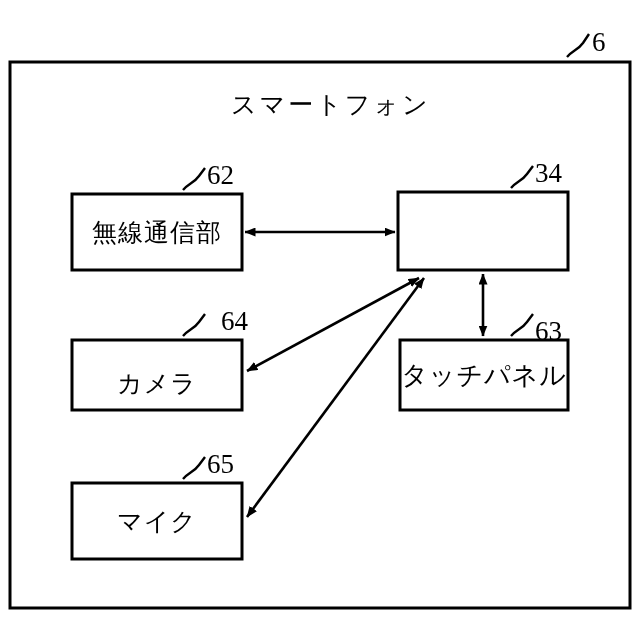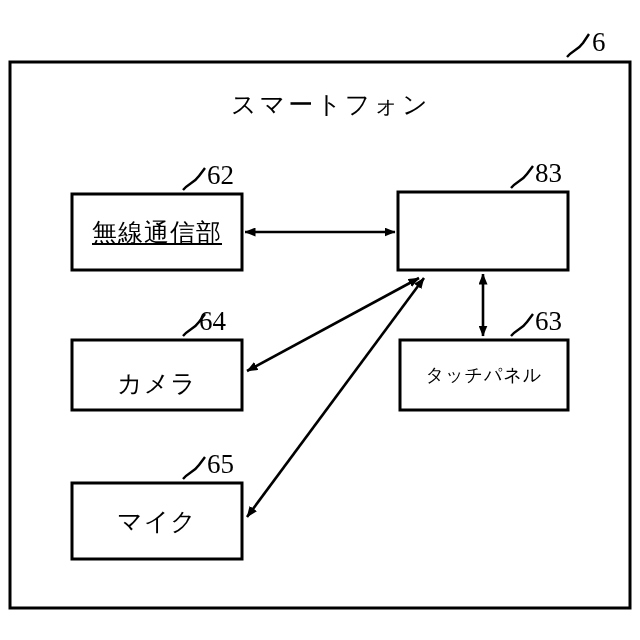--- a/index.html
+++ b/index.html
@@ -96,27 +96,27 @@
 
     <line x1="419" y1="278" x2="247" y2="371" stroke="#000000" stroke-width="2.6" marker-start="url(#arrowtail)" marker-end="url(#arrowhead)"></line>
 
     <line x1="424" y1="278" x2="247" y2="517" stroke="#000000" stroke-width="2.6" marker-start="url(#arrowtail)" marker-end="url(#arrowhead)"></line>
   </svg>
 
   <div class="ref-num" style="left:592px; top:27px;">6</div>
 
   <div class="frame-title" style="left:231px; top:88px;">スマートフォン</div>
 
-  <div class="box-label" style="left:72px; top:194px; width:170px; height:76px;text-decoration:underline;">無線通信部</div>
+  <div class="box-label" style="left:72px; top:194px; width:170px; height:76px;">無線通信部</div>
   <div class="ref-num" style="left:207px; top:160px;">62</div>
 
-  <div class="ref-num" style="left:535px; top:158px;">83</div>
+  <div class="ref-num" style="left:535px; top:158px;">34</div>
 
   <div class="box-label" style="left:72px; top:340px; width:170px; height:87px;">カメラ</div>
-  <div class="ref-num" style="left:199px; top:306px;">64</div>
+  <div class="ref-num" style="left:221px; top:306px;">64</div>
 
-  <div class="box-label" style="left:400px; top:340px; width:168px; height:70px; font-size:18px;">タッチパネル</div>
-  <div class="ref-num" style="left:535px; top:306px;">63</div>
+  <div class="box-label" style="left:400px; top:340px; width:168px; height:70px; font-size:26px;">タッチパネル</div>
+  <div class="ref-num" style="left:535px; top:316px;">63</div>
 
   <div class="box-label" style="left:72px; top:483px; width:170px; height:76px;">マイク</div>
   <div class="ref-num" style="left:207px; top:449px;font-family:Liberation Serif, serif;">65</div>
 
 </div>
 
 </body></html>

